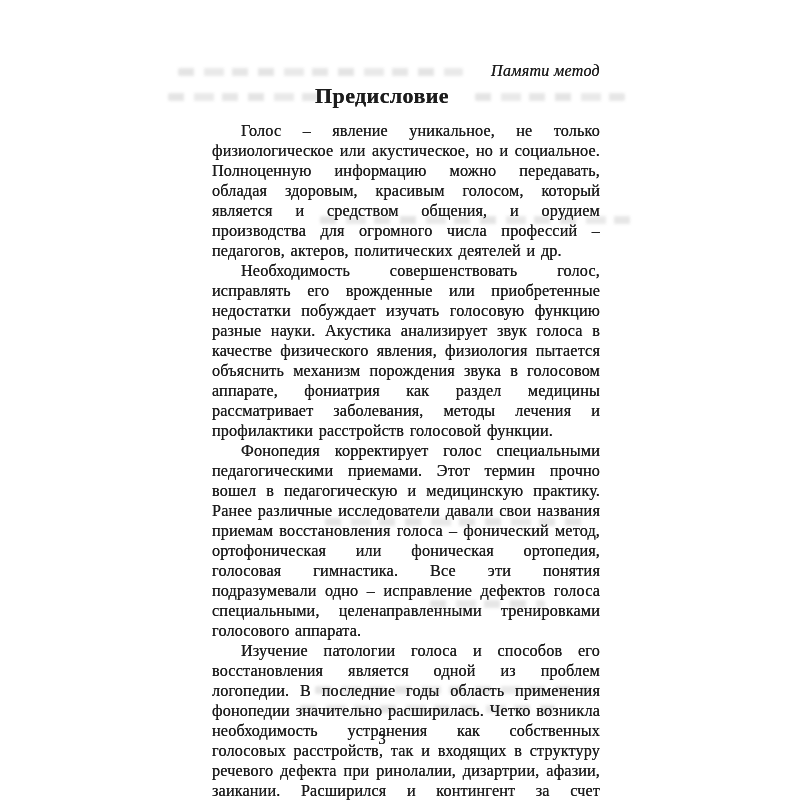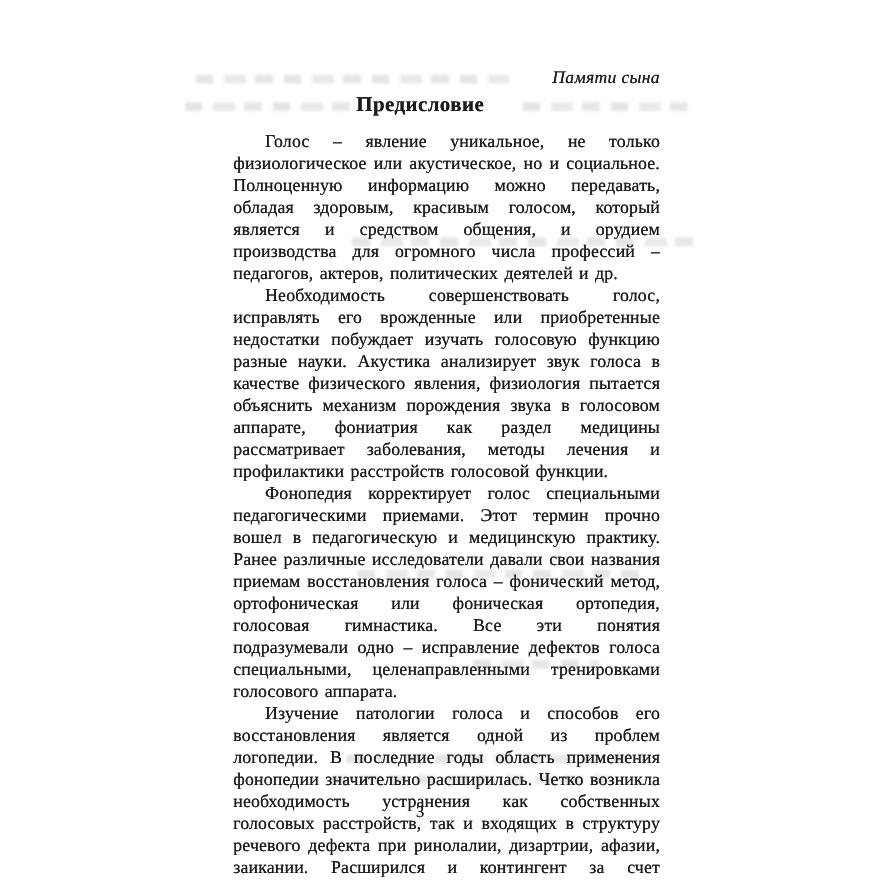--- a/index.html
+++ b/index.html
@@ -25,21 +25,21 @@
   .dedication {
     font-style: italic;
     font-size: 16px;
     line-height: 18px;
     text-align: right;
     letter-spacing: 0.3px;
     text-shadow: 0 0 0.4px currentColor;
   }
   .page-title {
     font-weight: bold;
-    font-size: 19px;
+    font-size: 22px;
     line-height: 20px;
     text-align: center;
     margin-top: 6px;
     letter-spacing: 0.4px;
     text-shadow: 0 0 0.4px currentColor;
   }
   .body-text {
     margin-top: 4px;
     margin-left: 48px;
   }
@@ -83,21 +83,21 @@
   <div class="ghost" style="top:68px;  left:178px; width:285px;"></div>
   <div class="ghost" style="top:93px;  left:168px; width:160px;"></div>
   <div class="ghost" style="top:93px;  left:475px; width:150px;"></div>
   <div class="ghost" style="top:216px; left:320px; width:315px;"></div>
   <div class="ghost" style="top:518px; left:325px; width:265px;"></div>
   <div class="ghost" style="top:600px; left:430px; width:115px;"></div>
   <div class="ghost" style="top:686px; left:315px; width:275px;"></div>
   <div class="ghost" style="top:705px; left:300px; width:255px;"></div>
 
   <div class="content">
-    <div class="dedication">Памяти сына</div>
+    <div class="dedication">Памяти метод</div>
 
     <h1 class="page-title">Предисловие</h1>
 
     <div class="body-text">
       <p>Голос – явление уникальное, не только физиологическое или акустическое, но и социальное. Полноценную информацию можно передавать, обладая здоровым, красивым голосом, который является и средством общения, и орудием производства для огромного числа профессий – педагогов, актеров, политических деятелей и др.</p>
       <p>Необходимость совершенствовать голос, исправлять его врожденные или приобретенные недостатки побуждает изучать голосовую функцию разные науки. Акустика анализирует звук голоса в качестве физического явления, физиология пытается объяснить механизм порождения звука в голосовом аппарате, фониатрия как раздел медицины рассматривает заболевания, методы лечения и профилактики расстройств голосовой функции.</p>
       <p>Фонопедия корректирует голос специальными педагогическими приемами. Этот термин прочно вошел в педагогическую и медицинскую практику. Ранее различные исследователи давали свои названия приемам восстановления голоса – фонический метод, ортофоническая или фоническая ортопедия, голосовая гимнастика. Все эти понятия подразумевали одно – исправление дефектов голоса специальными, целенаправленными тренировками голосового аппарата.</p>
       <p>Изучение патологии голоса и способов его восстановления является одной из проблем логопедии. В последние годы область применения фонопедии значительно расширилась. Четко возникла необходимость устранения как собственных голосовых расстройств, так и входящих в структуру речевого дефекта при ринолалии, дизартрии, афазии, заикании. Расширился и контингент за счет увеличения расстройств голосового аппарата у детей.</p>
     </div>
   </div>

